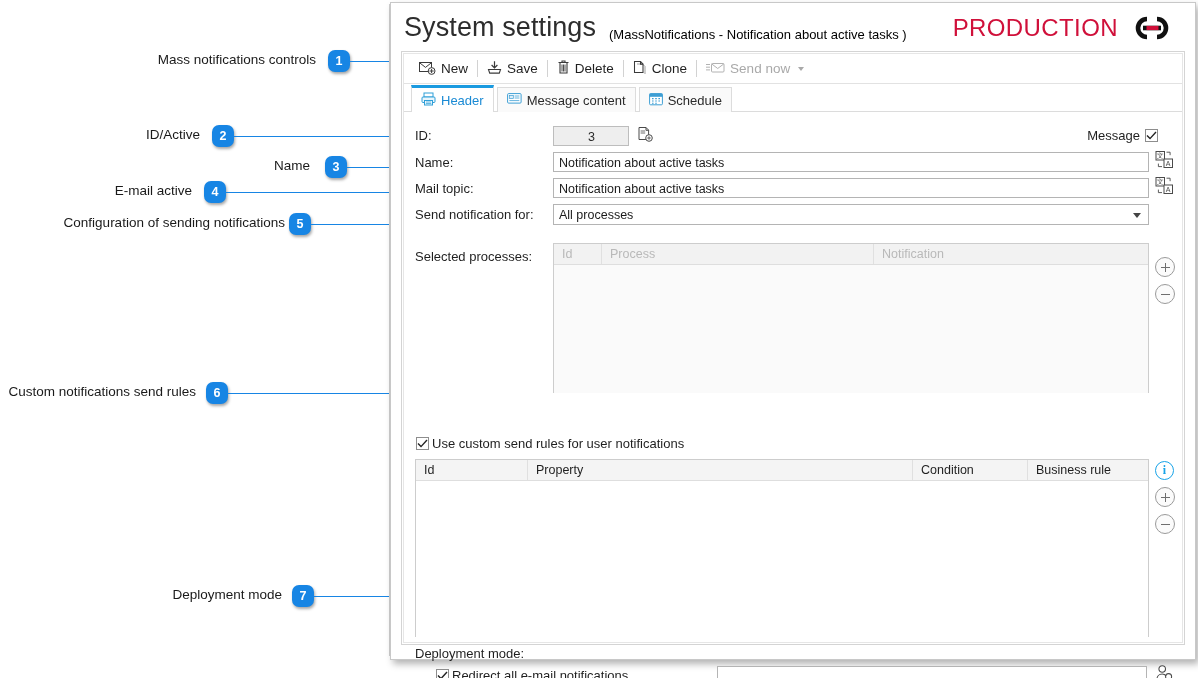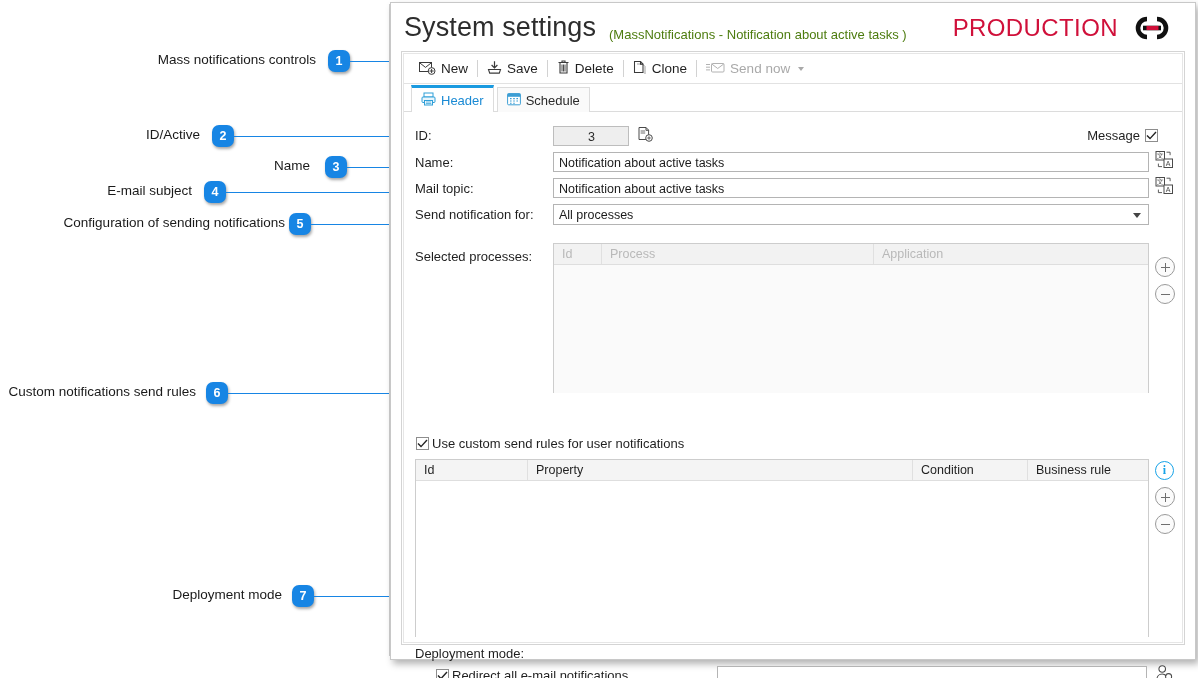--- a/index.html
+++ b/index.html
@@ -40,21 +40,21 @@
       repeating-linear-gradient(to bottom,#8b8b8b 0 1px,transparent 1px 3px);
   }
 
   
   .titlebar{position:relative;height:48px;}
   .title-main{
     position:absolute;left:13px;top:9px;font-size:27px;color:#2d2d2d;
     font-weight:normal;letter-spacing:.1px;
   }
   .title-sub{
-    position:absolute;left:218px;top:24px;font-size:13px;color:#4d7c0f;
+    position:absolute;left:218px;top:24px;font-size:13px;color:#000000;
   }
   .logo{position:absolute;right:12px;top:11px;display:flex;align-items:center;}
   .logo-text{
     font-size:24px;color:#d0103a;letter-spacing:.4px;font-weight:normal;
   }
   .logo-mark{margin-left:3px;line-height:0;}
 
   
   .panel{
     position:absolute;left:10px;top:48px;right:10px;bottom:14px;
@@ -157,21 +157,21 @@
     <div class="leader" style="left:350px;top:61px;width:62px;"></div>
 
     <div class="annot-label" style="left:0;top:127px;width:200px;">ID/Active</div>
     <div class="badge" style="left:212px;top:125px;">2</div>
     <div class="leader" style="left:234px;top:136px;width:178px;"></div>
 
     <div class="annot-label" style="left:0;top:158px;width:310px;">Name</div>
     <div class="badge" style="left:325px;top:156px;">3</div>
     <div class="leader" style="left:347px;top:167px;width:65px;"></div>
 
-    <div class="annot-label" style="left:0;top:183px;width:192px;">E-mail subject</div>
+    <div class="annot-label" style="left:0;top:183px;width:192px;">E-mail active</div>
     <div class="badge" style="left:204px;top:181px;">4</div>
     <div class="leader" style="left:226px;top:192px;width:186px;"></div>
 
     <div class="annot-label" style="left:0;top:215px;width:285px;">Configuration of sending notifications</div>
     <div class="badge" style="left:289px;top:213px;">5</div>
     <div class="leader" style="left:311px;top:224px;width:101px;"></div>
 
     <div class="annot-label" style="left:0;top:384px;width:196px;">Custom notifications send rules</div>
     <div class="badge" style="left:206px;top:382px;">6</div>
     <div class="leader" style="left:228px;top:393px;width:184px;"></div>
@@ -275,20 +275,30 @@
               <svg width="15" height="14" viewBox="0 0 15 14">
                 <rect x="3" y="1" width="9" height="4" fill="#fff" stroke="#2f9fd8"></rect>
                 <rect x="1" y="5" width="13" height="5.5" rx="1" fill="#eaf6fd" stroke="#2f9fd8"></rect>
                 <rect x="3.5" y="8.5" width="8" height="4.5" fill="#fff" stroke="#2f9fd8"></rect>
                 <path d="M4.8 10 h5.5 M4.8 11.6 h5.5" stroke="#2f9fd8" stroke-width=".8"></path>
               </svg>
             </span>
             <span>Header</span>
           </div>
 
+          <div class="tab">
+            <span>
+              <svg width="15" height="13" viewBox="0 0 15 13">
+                <rect x="0.6" y="1.6" width="13.5" height="9.5" rx="1" fill="#fff" stroke="#3d9ed4"></rect>
+                <rect x="2.3" y="3.4" width="4" height="3.2" fill="#dceefa" stroke="#3d9ed4" stroke-width=".7"></rect>
+                <path d="M7.6 4 h4.8 M7.6 6 h4.8 M2.4 8.6 h9.9" stroke="#3d9ed4" stroke-width=".8"></path>
+              </svg>
+            </span>
+            <span>Message content</span>
+          </div>
 
           <div class="tab">
             <span>
               <svg width="14" height="14" viewBox="0 0 14 14">
                 <rect x="0.6" y="1.6" width="12.8" height="11.2" rx="1" fill="#fff" stroke="#3d9ed4"></rect>
                 <rect x="0.6" y="1.6" width="12.8" height="3.2" fill="#3d9ed4"></rect>
                 <path d="M3 6.6 h1.6 M6.2 6.6 h1.6 M9.4 6.6 h1.6 M3 9 h1.6 M6.2 9 h1.6 M9.4 9 h1.6 M3 11.2 h1.6 M6.2 11.2 h1.6" stroke="#3d9ed4" stroke-width="1.1"></path>
               </svg>
             </span>
             <span>Schedule</span>
@@ -370,21 +380,21 @@
               </div>
             </div>
           </div>
 
           <div class="sec-label" style="left:11px;top:137px;">Selected processes:</div>
 
           <div class="grid" style="left:149px;top:131px;width:596px;height:150px;">
             <div class="grid-head">
               <div class="gh dim" style="width:48px;">Id</div>
               <div class="gh dim" style="width:272px;">Process</div>
-              <div class="gh dim" style="flex:1;border-right:none;">Application</div>
+              <div class="gh dim" style="flex:1;border-right:none;">Notification</div>
             </div>
             <div class="grid-body" style="height:128px;"></div>
           </div>
 
           <div class="sidebtn" style="left:751px;top:145px;">
             <span class="h"></span>
               <span class="v"></span>
           </div>
           <div class="sidebtn" style="left:751px;top:172px;">
             <span class="h"></span>

